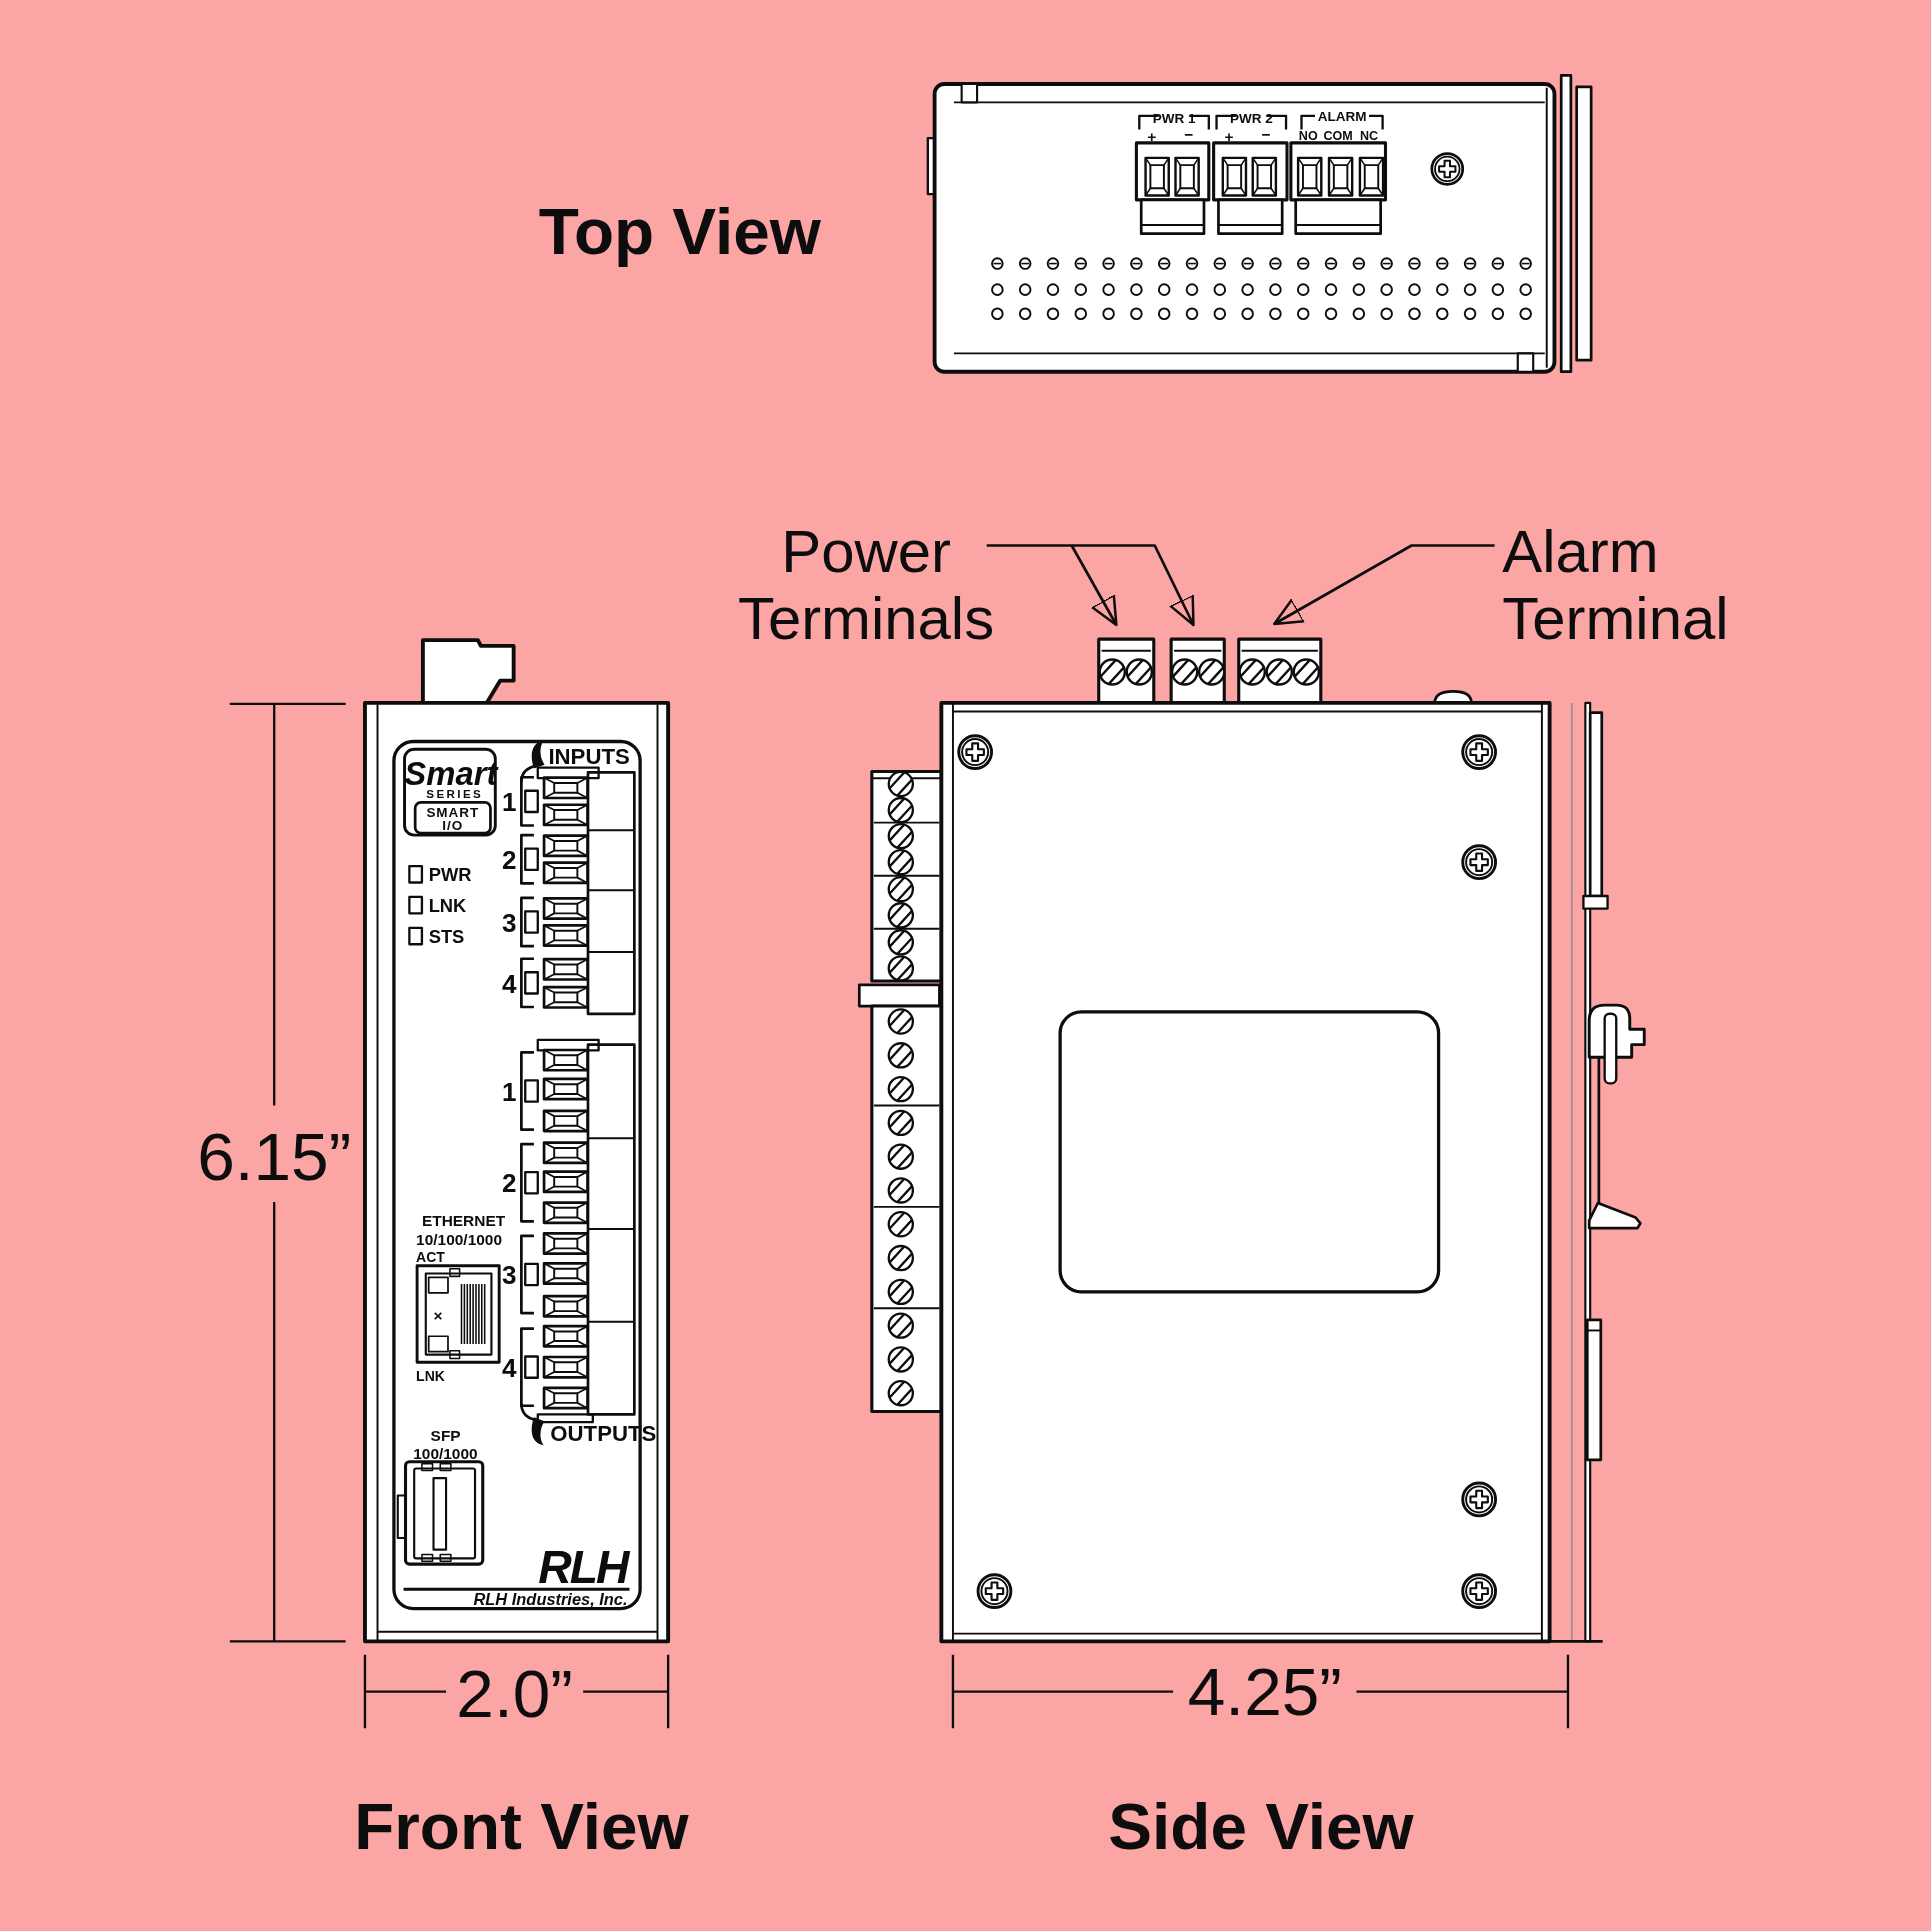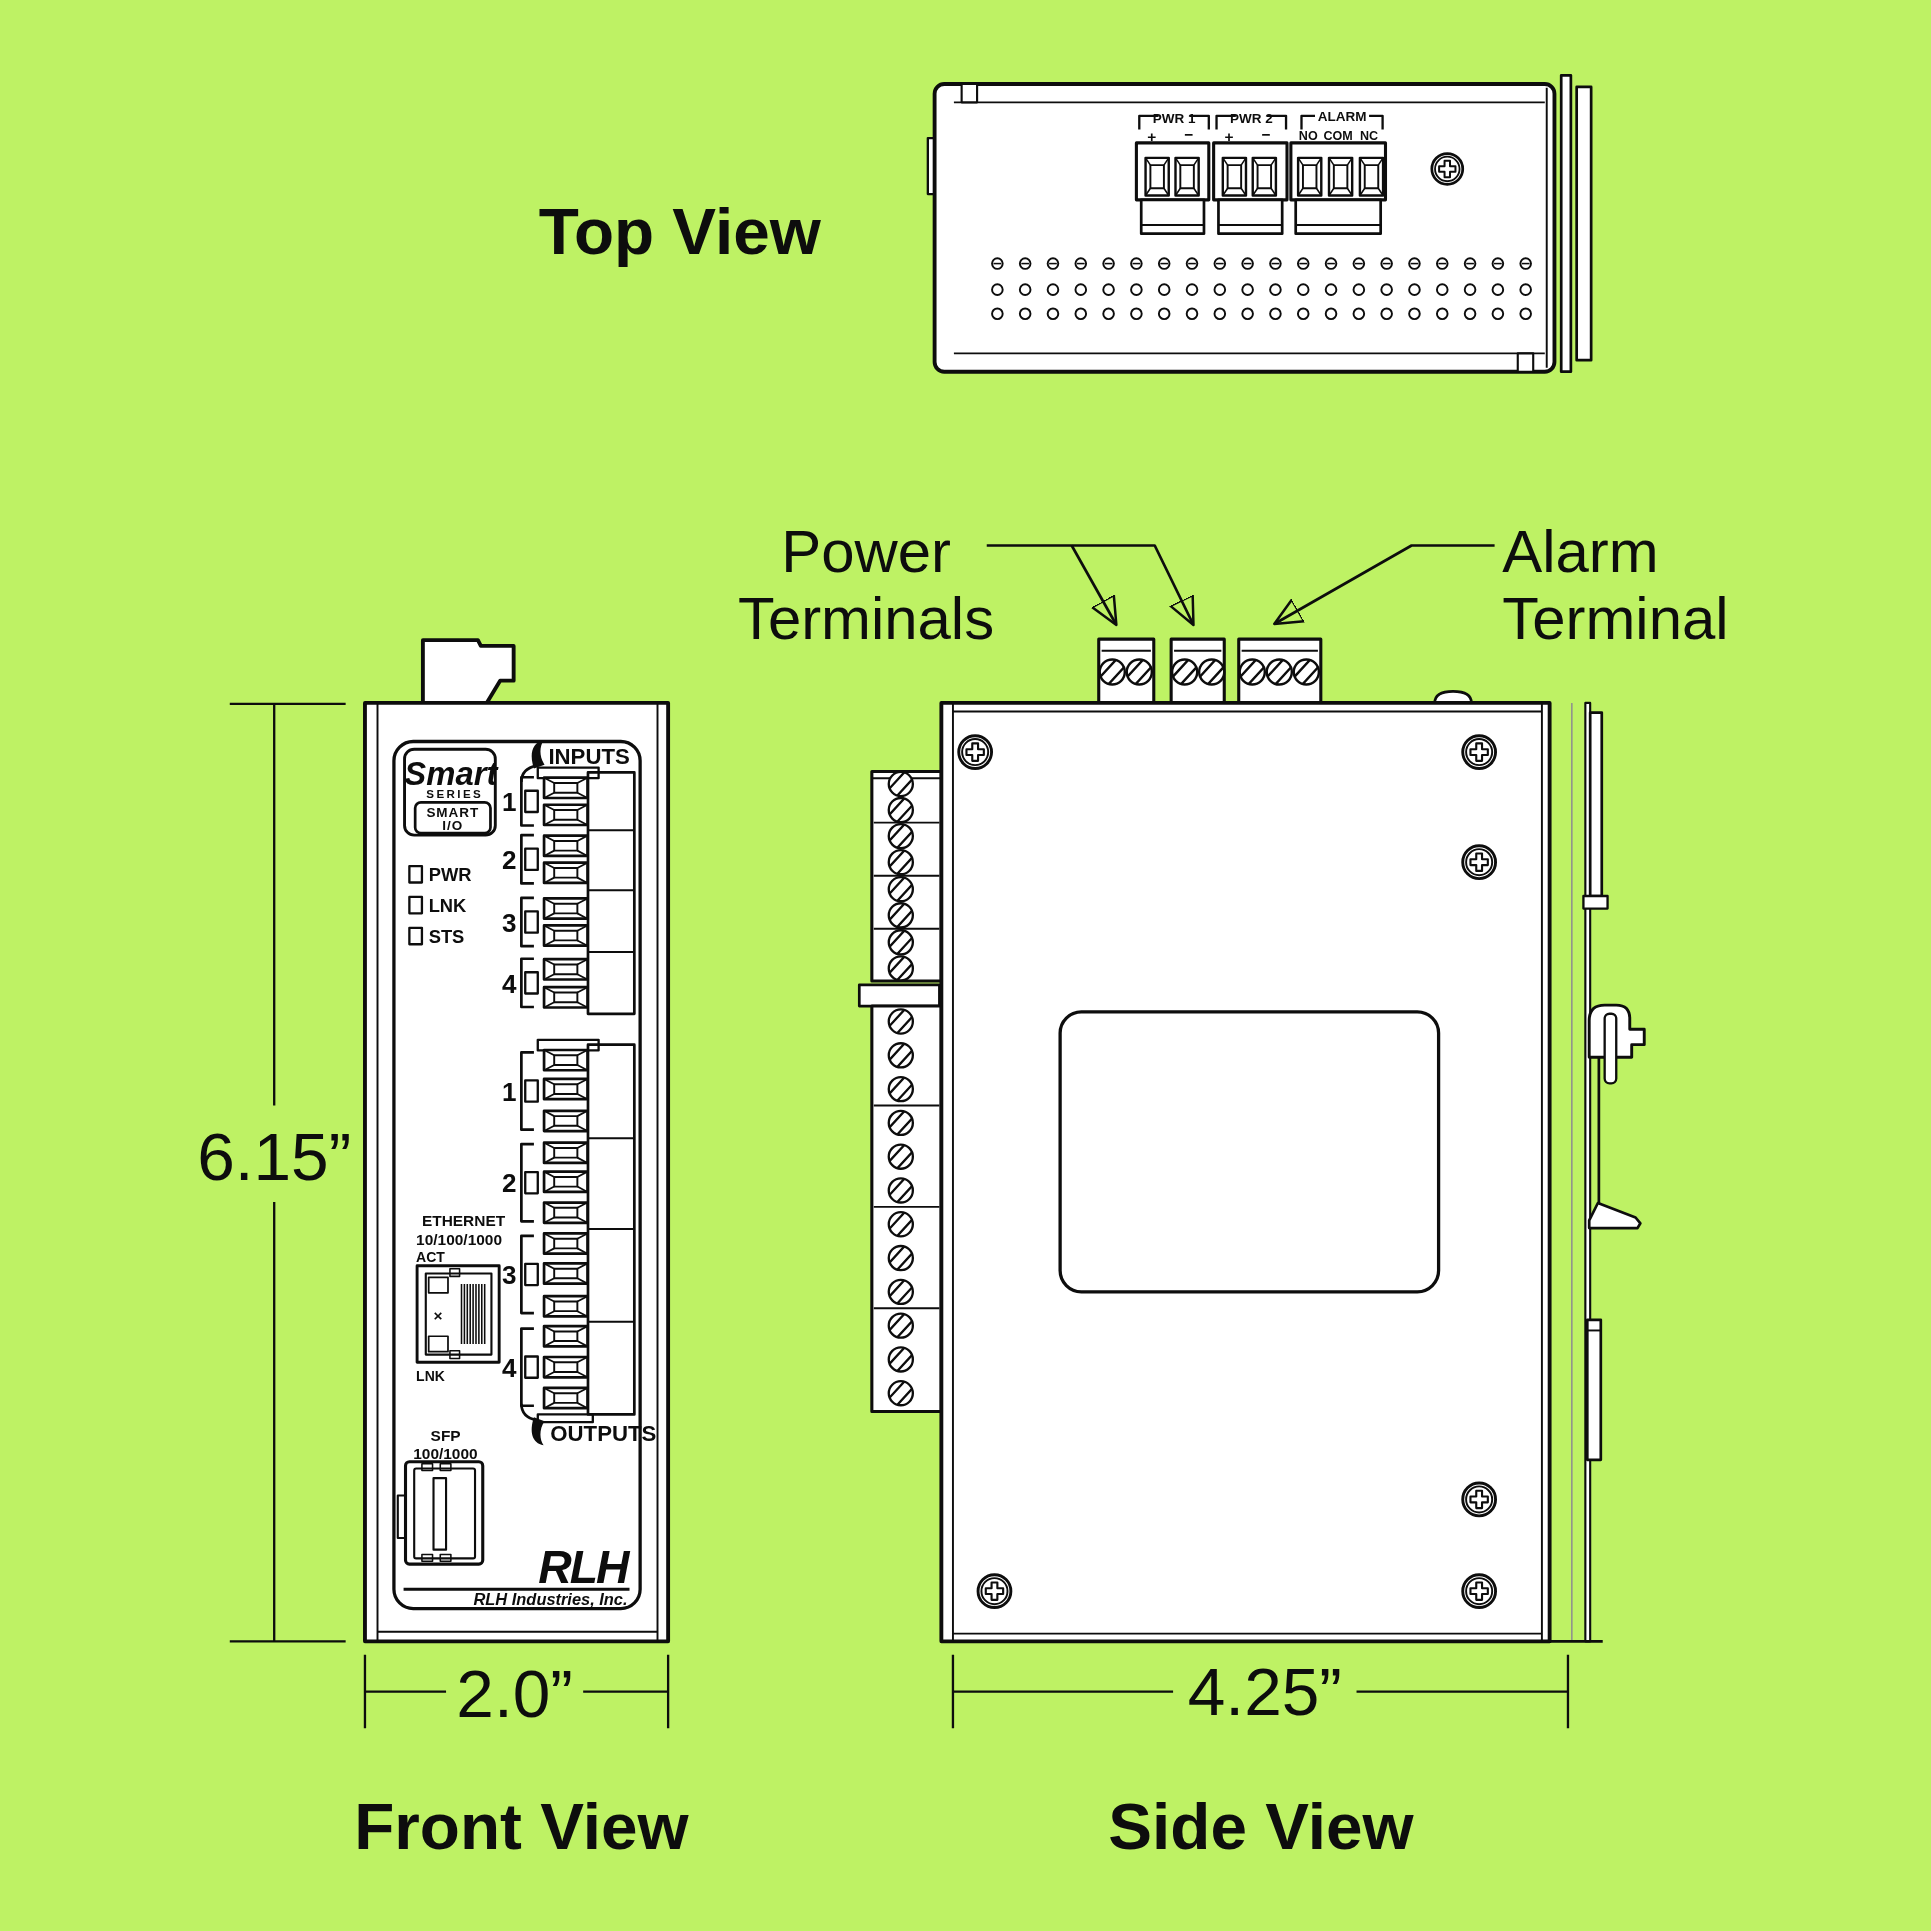--- a/index.html
+++ b/index.html
@@ -1,16 +1,16 @@
 <!DOCTYPE html>
 <html><head>
 <meta charset="utf-8">
 <style>
   html,body{margin:0;padding:0;background:#ffffff;}
-  .stage{width:1931px;height:1931px;position:relative;background:#bef264;}
+  .stage{width:1931px;height:1931px;position:relative;background:#fca5a5;}
   svg{display:block;}
   svg *{vector-effect:none;}
   path,rect,circle,line,polyline{stroke:#0d0d0d;fill:none;stroke-linejoin:round;stroke-linecap:butt;}
   text{fill:#0d0d0d;stroke:none;font-family:"Liberation Sans",sans-serif;}
   .s16{stroke-width:1.6}.s18{stroke-width:1.8}.s20{stroke-width:2}.s22{stroke-width:2.2}
   .s24{stroke-width:2.4}.s25{stroke-width:2.5}.s28{stroke-width:2.8}.s30{stroke-width:3}
   .s32{stroke-width:3.2}.s34{stroke-width:3.4}.s40{stroke-width:4}
   .wf{fill:#ffffff}.bf{fill:#0d0d0d;stroke:none}
   .gray{stroke:#8f8f8f}
   .t-title{font-size:68px;font-weight:bold;}

